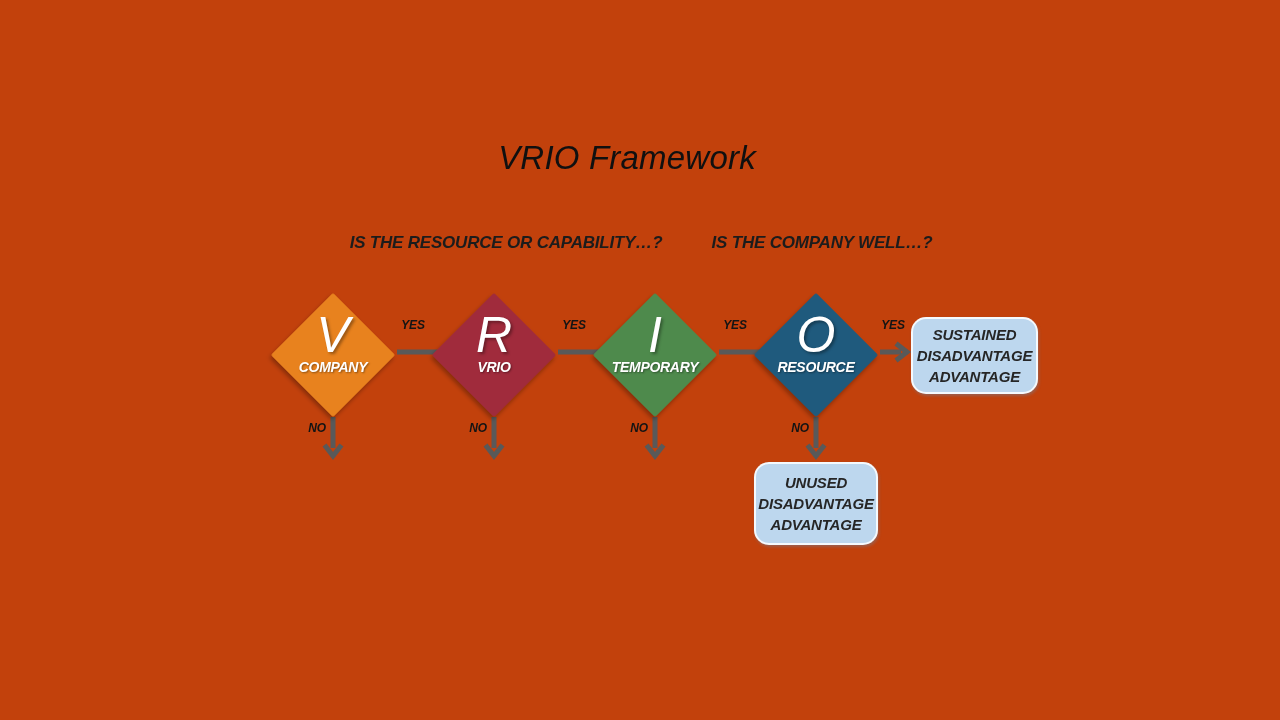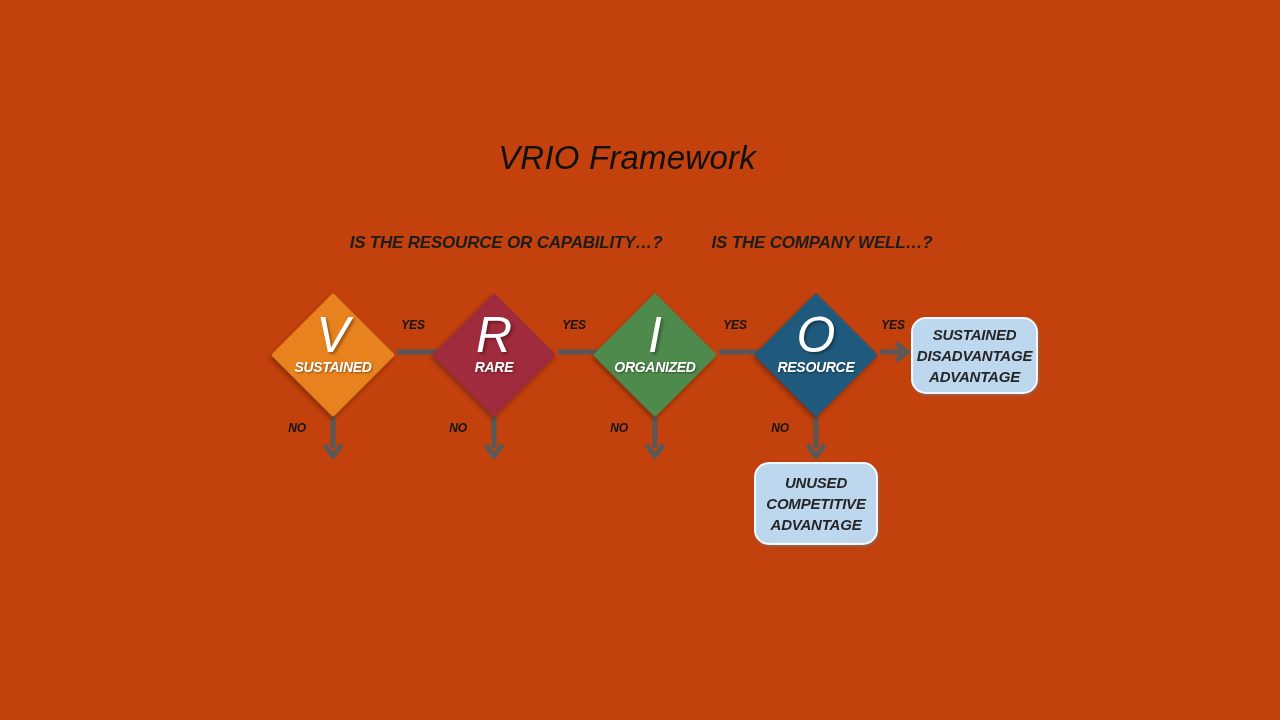--- a/index.html
+++ b/index.html
@@ -73,21 +73,21 @@
   }
   .yes-label, .no-label {
     position: absolute;
     transform: translate(-50%, -50%);
     font-size: 12px;
     font-weight: 700;
     color: #141414;
     letter-spacing: -0.2px;
   }
   .yes-label { top: 325px; }
-  .no-label  { top: 428px; }
+  .no-label  { top: 428px; margin-left: 20px; }
 
   .outcome-box {
     position: absolute;
     top: 462px;
     width: 124px; height: 83px;
     transform: translateX(-50%);
     background: #BDD7EE;
     border: 2px solid rgba(255,255,255,0.85);
     border-radius: 15px;
     box-shadow: 1px 2px 3px rgba(110,130,155,0.45);
@@ -154,45 +154,45 @@
       <g>
         <line x1="816" y1="417" x2="816" y2="448"></line>
         <polyline points="807.5,445 816,456 824.5,445"></polyline>
       </g>
     </g>
   </svg>
 
   <div class="diamond" style="left:271px">
     <div class="shape" style="background: rgb(232, 130, 30);"></div>
     <div class="letter">V</div>
-    <div class="dlabel">SUSTAINED</div>
+    <div class="dlabel">COMPANY</div>
   </div>
   <div class="diamond" style="left:432px">
     <div class="shape" style="background: rgb(160, 43, 60);"></div>
     <div class="letter">R</div>
-    <div class="dlabel">RARE</div>
+    <div class="dlabel">VRIO</div>
   </div>
   <div class="diamond" style="left:593px">
     <div class="shape" style="background: rgb(78, 138, 76);"></div>
     <div class="letter">I</div>
-    <div class="dlabel">ORGANIZED</div>
+    <div class="dlabel">TEMPORARY</div>
   </div>
   <div class="diamond" style="left:754px">
     <div class="shape" style="background: rgb(31, 90, 125);"></div>
     <div class="letter">O</div>
     <div class="dlabel">RESOURCE</div>
   </div>
 
   <div class="yes-label" style="left:413px">YES</div>
   <div class="yes-label" style="left:574px">YES</div>
   <div class="yes-label" style="left:735px">YES</div>
   <div class="yes-label" style="left:893px">YES</div>
 
   <div class="no-label" style="left:297px">NO</div>
   <div class="no-label" style="left:458px">NO</div>
   <div class="no-label" style="left:619px">NO</div>
   <div class="no-label" style="left:780px">NO</div>
 
-  <div class="outcome-box" style="left: 816px; background: rgb(189, 215, 238); color: rgb(38, 38, 38);">UNUSED COMPETITIVE ADVANTAGE</div>
+  <div class="outcome-box" style="left: 816px; background: rgb(189, 215, 238); color: rgb(38, 38, 38);">UNUSED DISADVANTAGE ADVANTAGE</div>
 
   <div class="outcome-box final-box" style="background: rgb(189, 215, 238); color: rgb(38, 38, 38);">SUSTAINED DISADVANTAGE ADVANTAGE</div>
 
 </div>
 
 </body></html>

